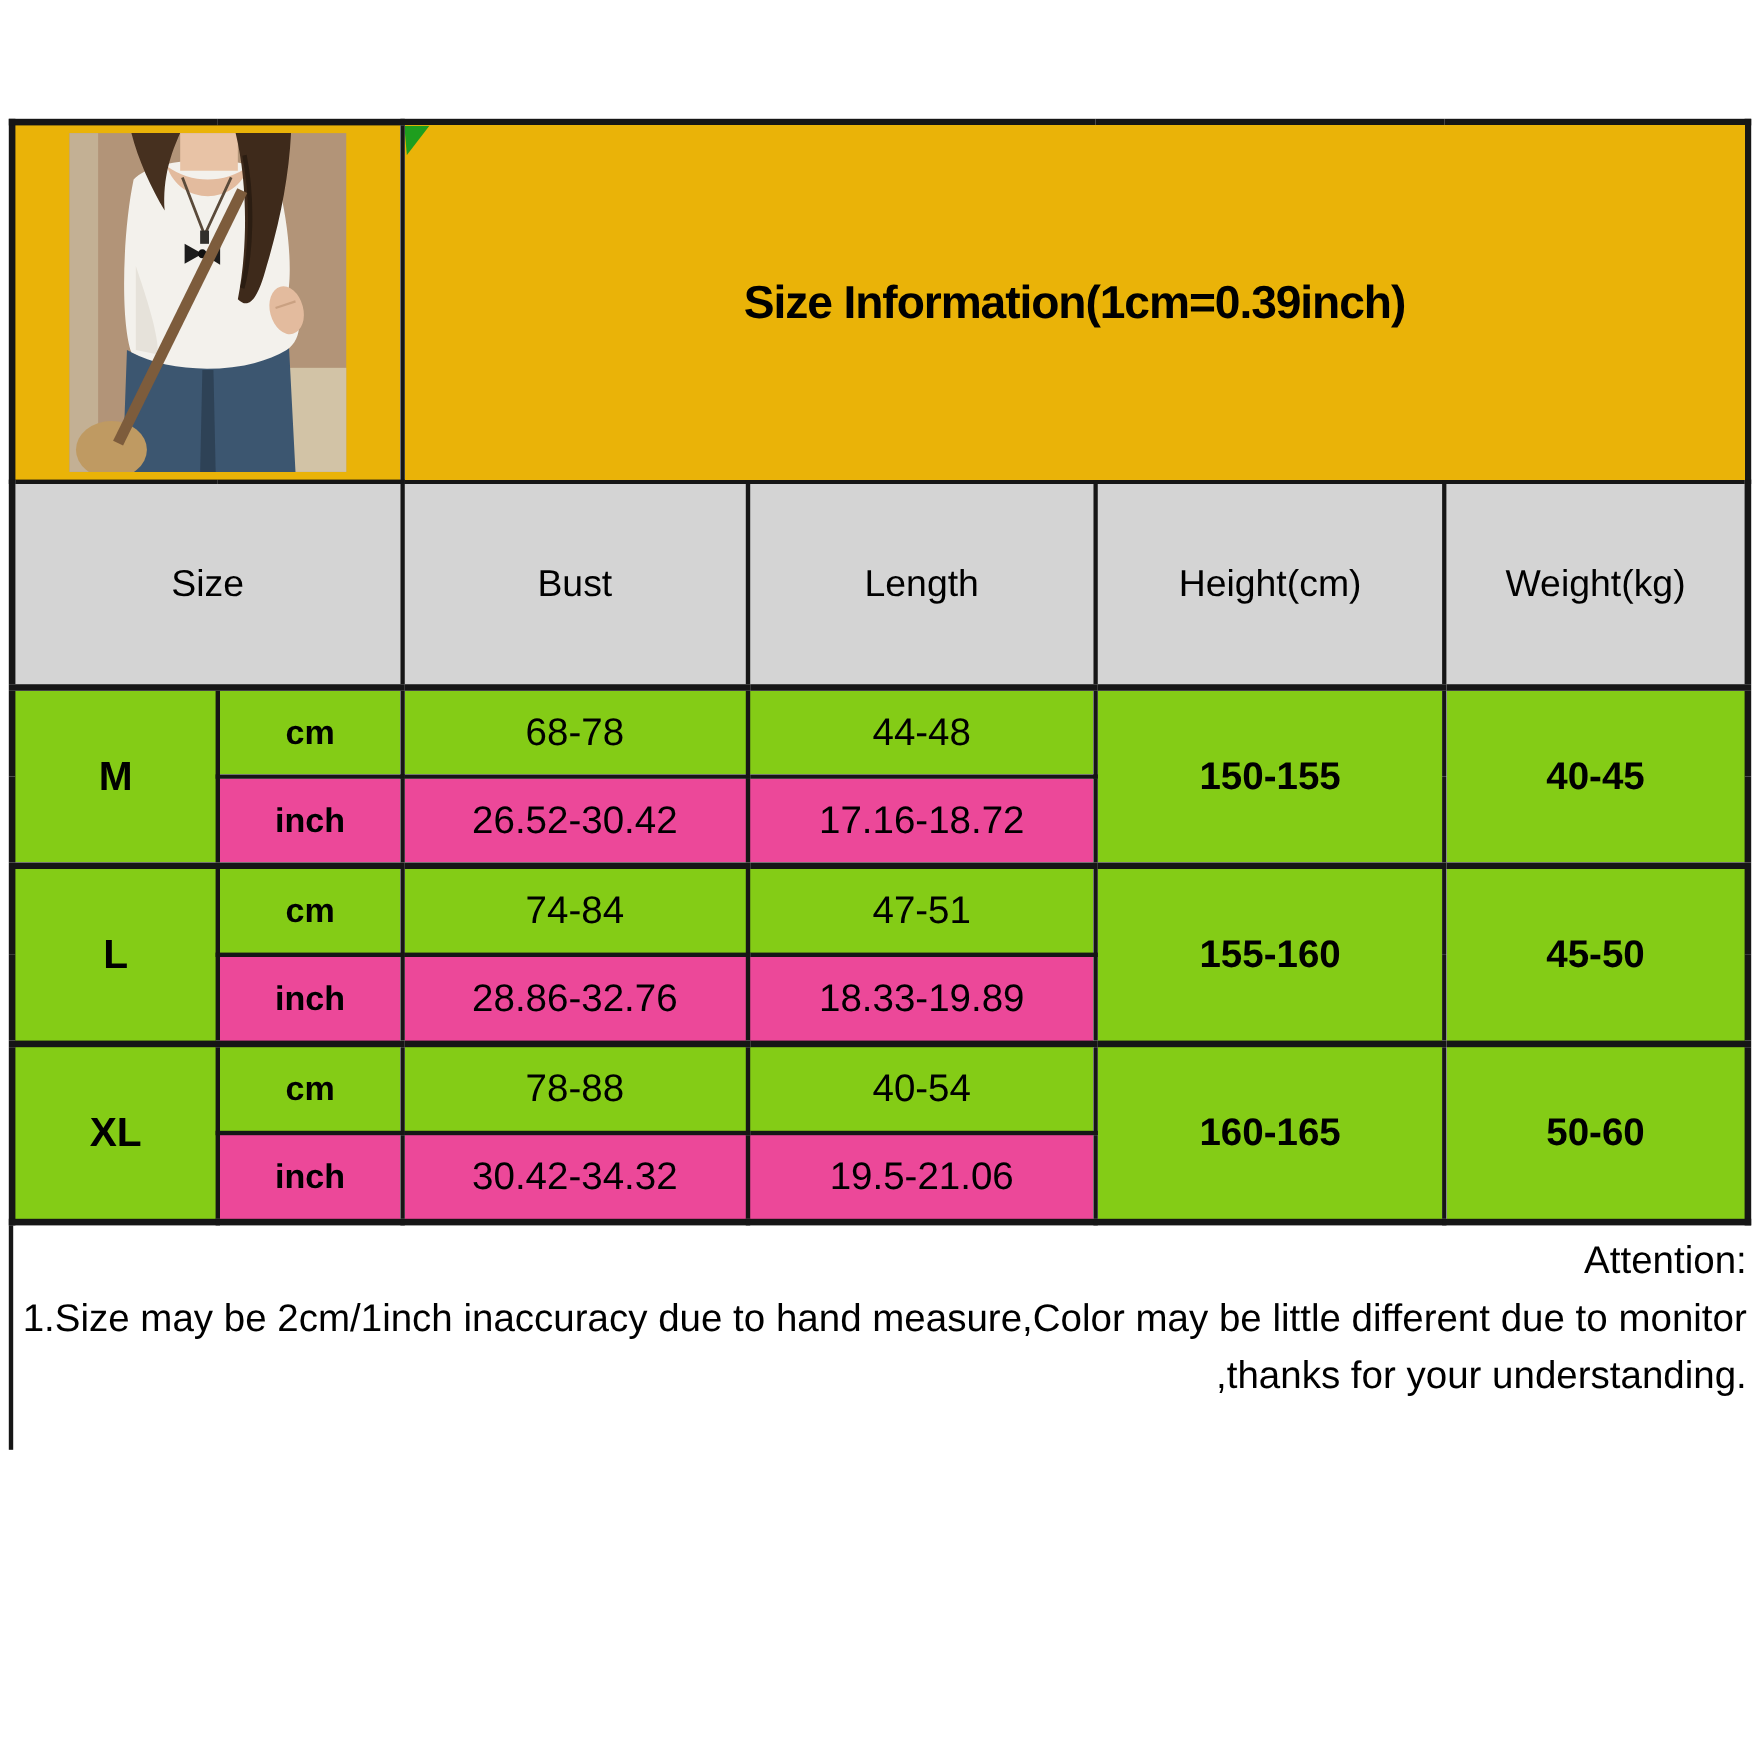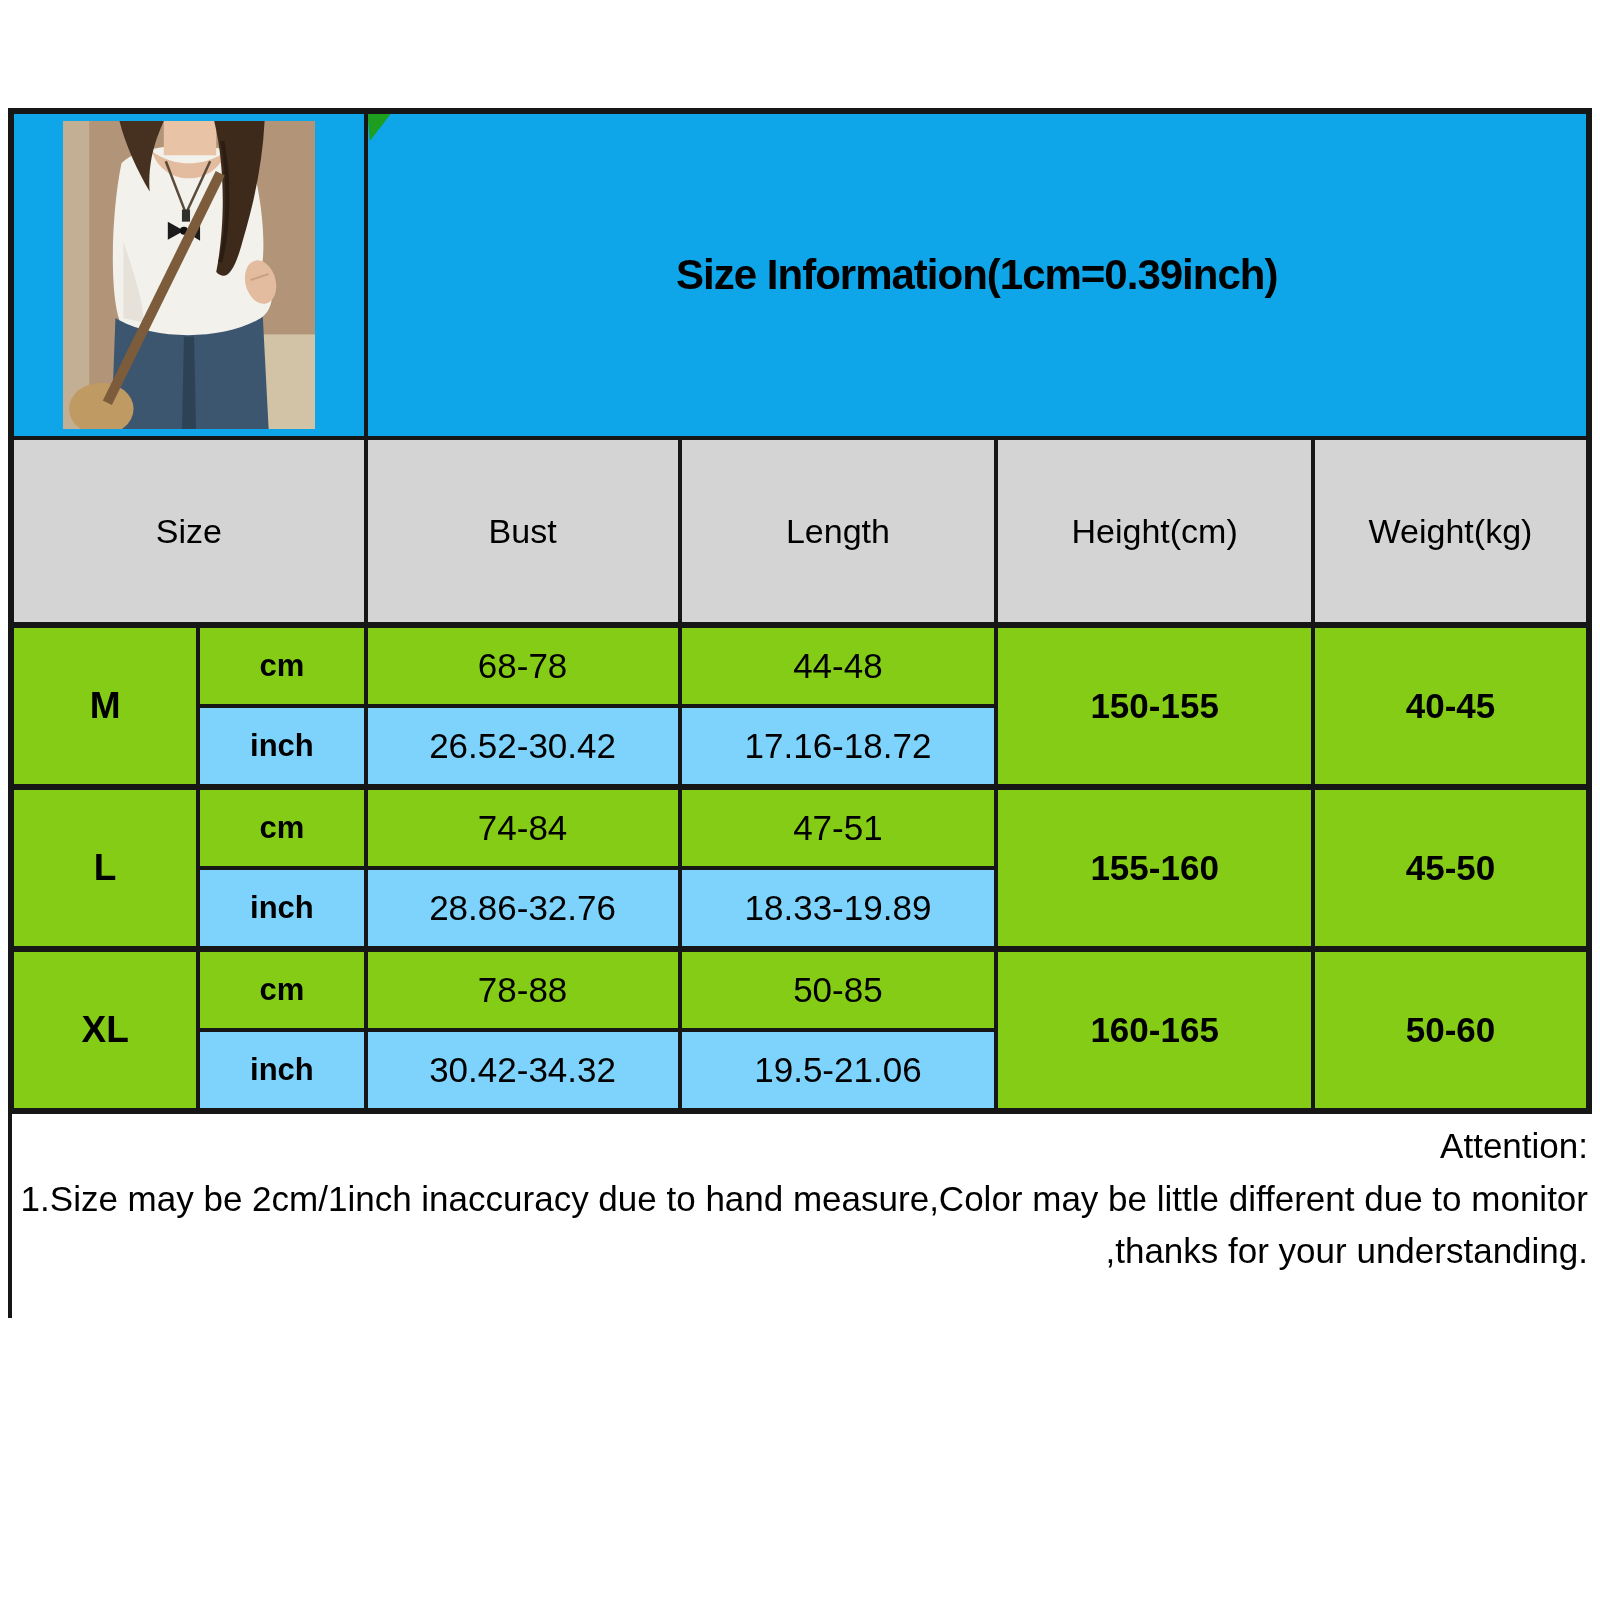--- a/index.html
+++ b/index.html
@@ -4,31 +4,31 @@
 <style>
   html,body{margin:0;padding:0;background:#ffffff;}
   .canvas{position:relative;width:1600px;height:1600px;background:#ffffff;overflow:hidden;
           font-family:"Liberation Sans",sans-serif;color:#000;}
   .chart-wrap{position:absolute;left:8px;top:108px;width:1584px;}
   table.size-chart{border-collapse:collapse;table-layout:fixed;width:100%;
           border:6px solid #161616;}
   table.size-chart td,table.size-chart th{border:4px solid #161616;text-align:center;
           vertical-align:middle;padding:0;overflow:hidden;}
   
-  tr.photo-row td{height:322px;background:#0ea5e9;}
+  tr.photo-row td{height:322px;background:#eab308;}
   .photo-cell{padding:4px;}
   .photo-frame{display:flex;align-items:center;justify-content:center;height:100%;}
   .title-cell{position:relative;font-size:42px;font-weight:bold;letter-spacing:-1px;}
   .corner-marker{position:absolute;top:0;left:0;width:23px;height:27px;background:#1e9e1e;
           clip-path:polygon(0 0,100% 0,10% 100%);}
   
   tr.header-row th{height:182px;background:#d4d4d4;font-size:34px;font-weight:normal;}
   
   tr.cm-row td{height:76px;background:#84cc16;}
-  tr.inch-row td{height:76px;background:#7dd3fc;}
+  tr.inch-row td{height:76px;background:#ec4899;}
   td.size-cell{background:#d4d4d4;font-size:37px;font-weight:bold;}
   td.unit-cell{font-size:31px;font-weight:bold;}
   td.range-cell{font-size:35px;font-weight:normal;}
   td.merged-cell{background:#f1f1f1;font-size:35px;font-weight:bold;}
   tr.group-start td{border-top-width:6px;}
   
   .attention{border-left:4px solid #161616;padding:6px 4px 40px 6px;width:1570px;
           font-size:35px;line-height:1.5;}
   .attention .line{white-space:normal;text-align:right;}
   
@@ -128,21 +128,21 @@
         <tr class="inch-row">
           <td class="unit-cell">inch</td>
           <td class="range-cell">28.86-32.76</td>
           <td class="range-cell">18.33-19.89</td>
         </tr>
 
         <tr class="cm-row group-start">
           <td class="size-cell" rowspan="2">XL</td>
           <td class="unit-cell">cm</td>
           <td class="range-cell">78-88</td>
-          <td class="range-cell">50-85</td>
+          <td class="range-cell">40-54</td>
           <td class="merged-cell" rowspan="2">160-165</td>
           <td class="merged-cell" rowspan="2">50-60</td>
         </tr>
         <tr class="inch-row">
           <td class="unit-cell">inch</td>
           <td class="range-cell">30.42-34.32</td>
           <td class="range-cell">19.5-21.06</td>
         </tr>
       </tbody>
     </table>

